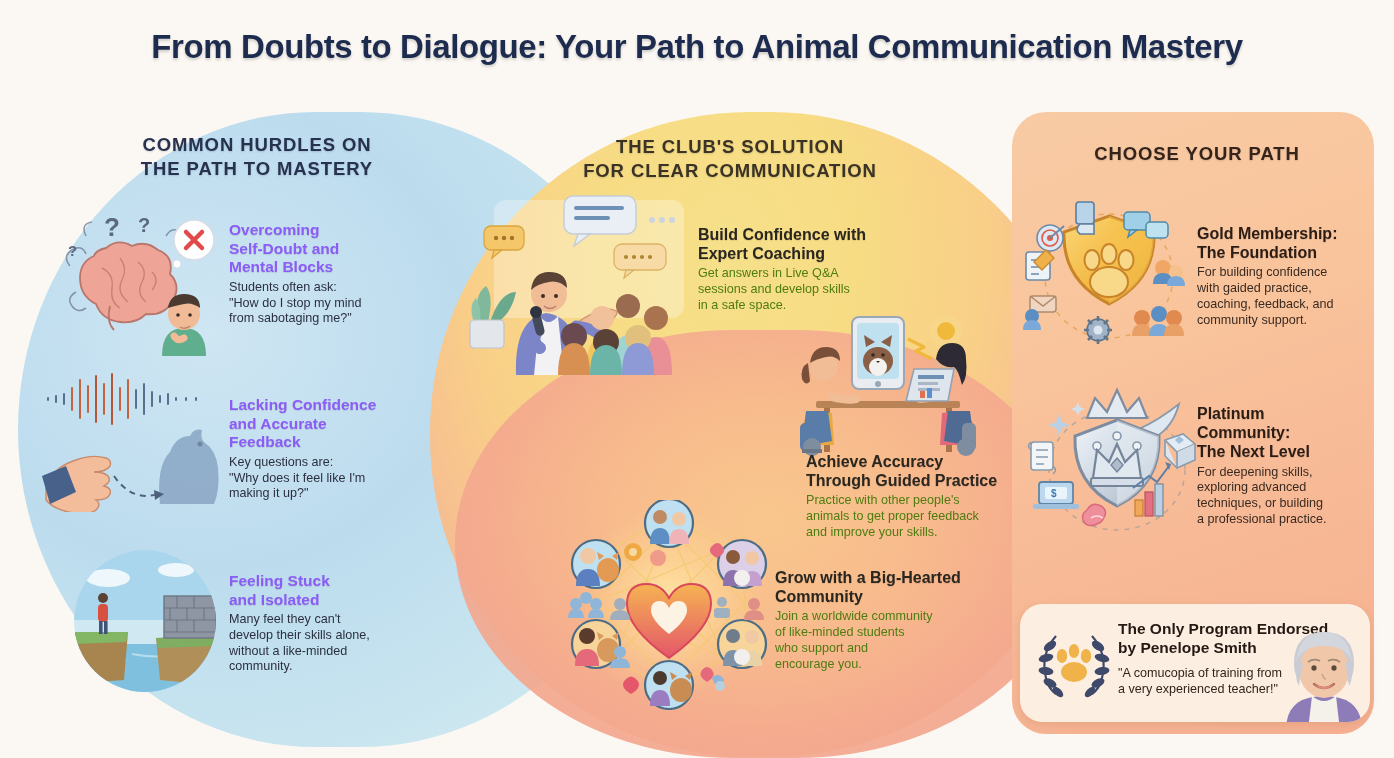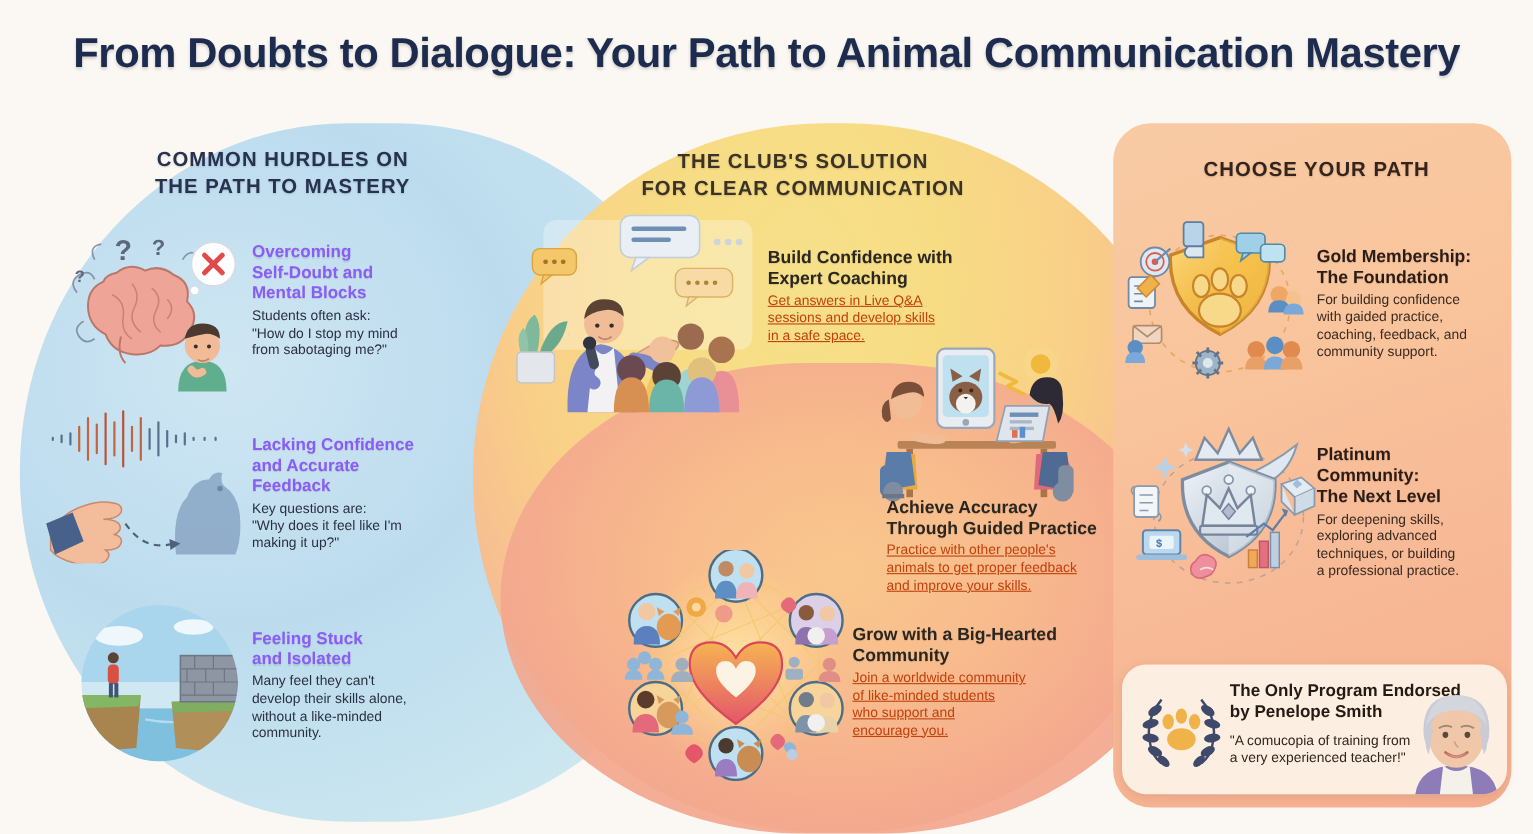--- a/index.html
+++ b/index.html
@@ -13,21 +13,21 @@
   #stage {
     position:relative;
     width:1394px; height:758px;
     background:#fbf8f3;
   }
 
   
   .title {
     position:absolute; top:28px; left:0; width:1394px;
     text-align:center;
-    font-size:38px; font-weight:700;
+    font-size:33px; font-weight:700;
     letter-spacing:-0.4px;
     color:#1d2b4f;
     text-shadow:0 2px 3px rgba(0,0,0,0.18);
     white-space:nowrap;
   }
 
   
   .blob { position:absolute; }
 
   .blob-left {
@@ -74,21 +74,21 @@
     font-size:15.5px; font-weight:700;
     color:#8b5cf6; line-height:1.2;
     margin-bottom:3px;
     text-shadow:0 1px 1px rgba(0,0,0,0.10);
   }
   .item p {
     font-size:12.6px; font-weight:400;
     color:#2b3040; line-height:1.25;
   }
   .mid-item h3 { color:#2a2620; font-size:16px; }
-  .mid-item p  { color:#c2410c;text-decoration:underline; }
+  .mid-item p  { color:#4d7c0f; }
   .right-item h3 { color:#2b1d16; font-size:16px; }
   .right-item p  { color:#3a2a20; }
 
   
   .art { position:absolute; }
   .art svg { display:block; width:100%; height:100%; }
 
   
   .endorse {
     position:absolute;

